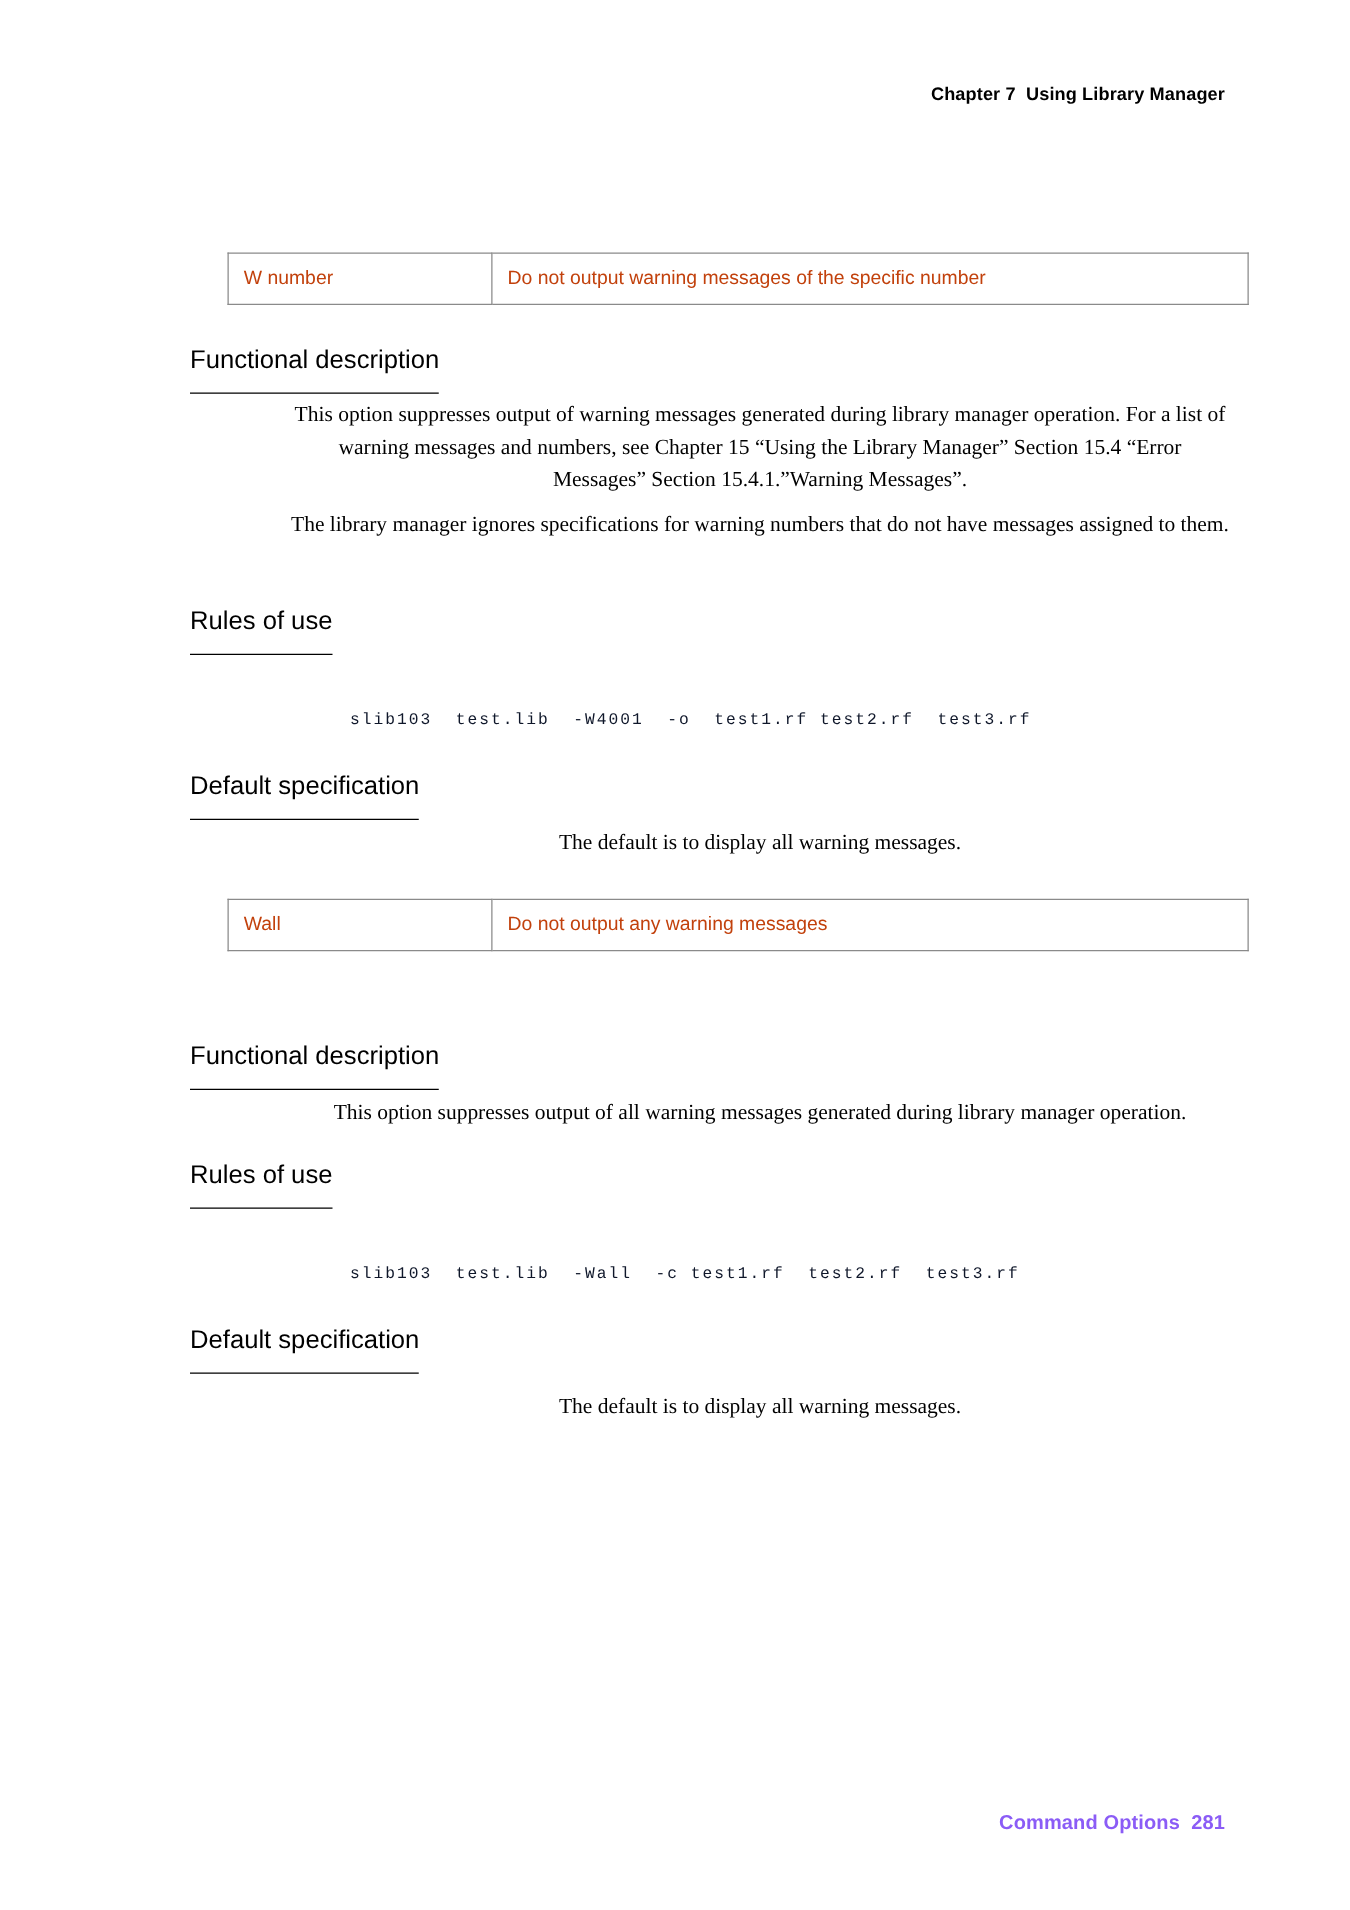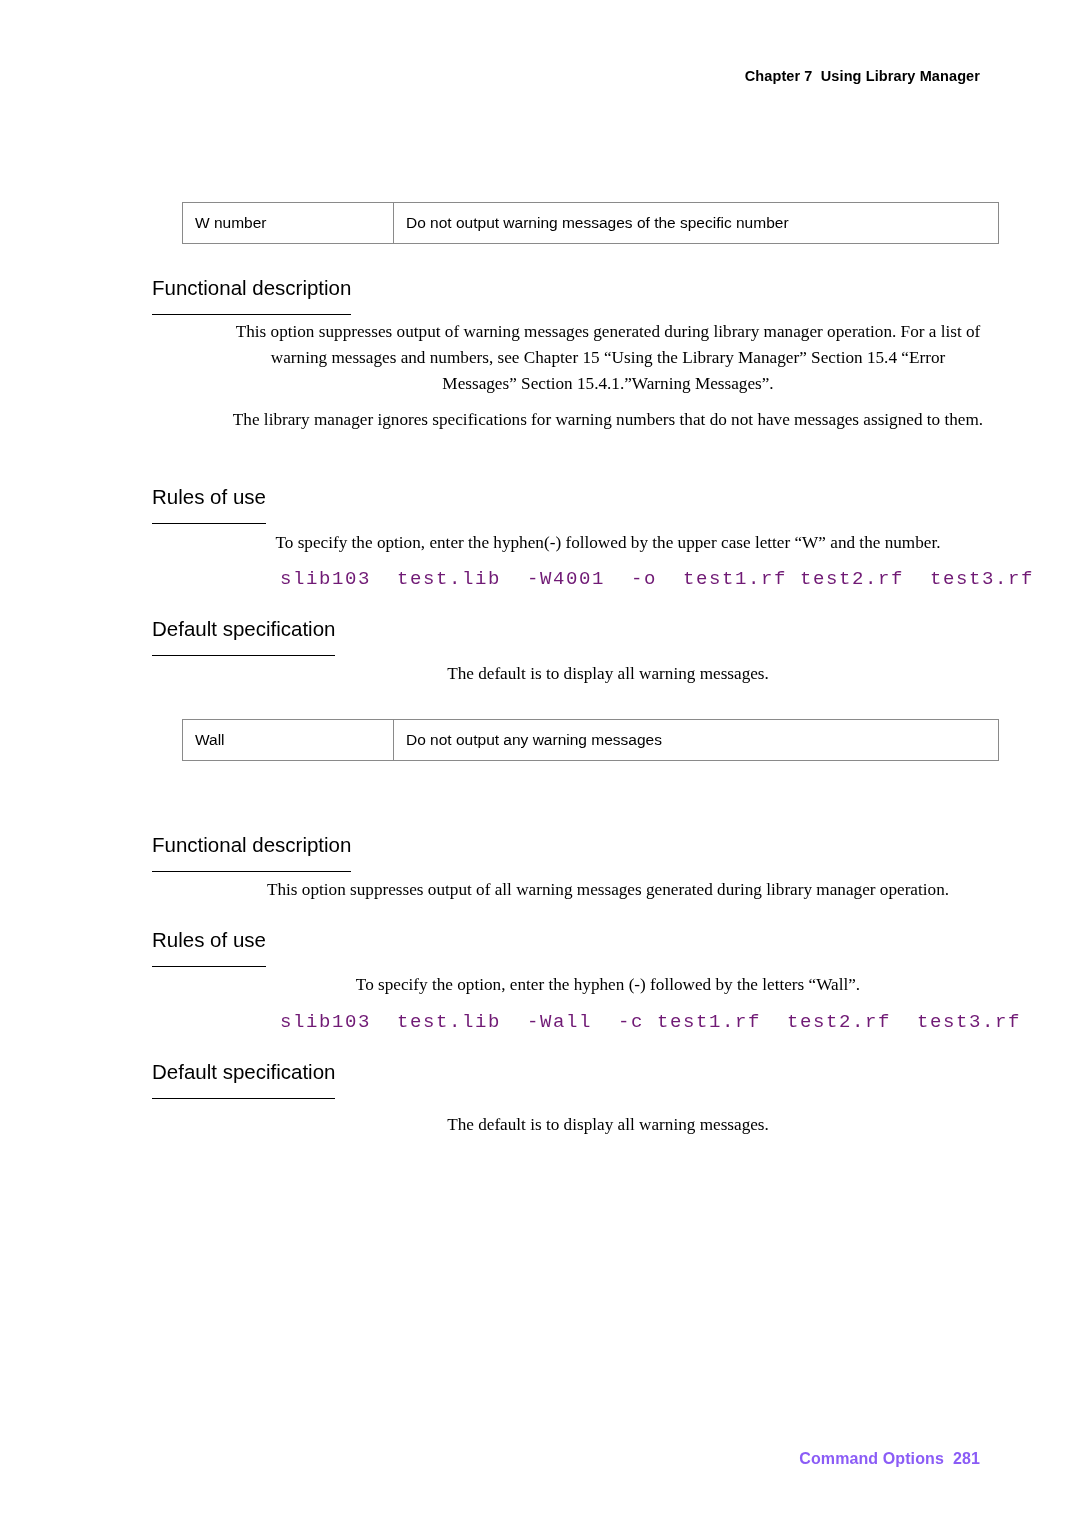--- a/index.html
+++ b/index.html
@@ -53,21 +53,21 @@
     left: 182px;
     width: 766px;
     border-collapse: collapse;
     border: 1.5px solid #8a8a8a;
     table-layout: fixed;
   }
   .opt-table td {
     border: 1px solid #8a8a8a;
     font-family: "Liberation Sans", sans-serif;
     font-size: 15.5px;
-    color: #000000;
+    color: #c2410c;
     padding: 10px 12px 11px 12px;
     vertical-align: middle;
     line-height: 1.25;
   }
   .opt-table td.opt-name { width: 186px; }
   .opt-table td.opt-desc { width: 580px; }
 
   
   .heading {
     position: absolute;
@@ -92,23 +92,23 @@
     line-height: 26px;
     color: #000;
     text-align: center;
   }
 
   
   .cmd {
     position: absolute;
     left: 280px;
     font-family: "Liberation Mono", "DejaVu Sans Mono", monospace;
-    font-size: 19px;
+    font-size: 13px;
     letter-spacing: 1.6px;
-    color: #701a75;
+    color: #0f172a;
     white-space: pre;
   }
 </style>
 </head>
 <body>
 
 <div class="page">
 
   <div class="running-header">Chapter 7  Using Library Manager</div>
 
@@ -122,21 +122,20 @@
   </table>
 
   <div class="heading" style="top:276px;">Functional description</div>
 
   <div class="para" style="top:319px;">This option suppresses output of warning messages generated during library manager operation.  For a list of warning messages and numbers, see Chapter 15 “Using the Library Manager” Section 15.4 “Error Messages” Section 15.4.1.”Warning Messages”.</div>
 
   <div class="para" style="top:407px;">The library manager ignores specifications for warning numbers that do not have messages assigned to them.</div>
 
   <div class="heading" style="top:485px;">Rules of use</div>
 
-  <div class="para" style="top:530px;">To specify the option, enter the hyphen(-) followed by the upper case letter “W” and the number.</div>
 
   <div class="cmd" style="top:568px;">slib103  test.lib  -W4001  -o  test1.rf test2.rf  test3.rf</div>
 
   <div class="heading" style="top:617px;">Default specification</div>
 
   <div class="para" style="top:661px;">The default is to display all warning messages.</div>
 
   <table class="opt-table" style="top:719px;">
     <tbody>
       <tr>
@@ -145,21 +144,20 @@
       </tr>
     </tbody>
   </table>
 
   <div class="heading" style="top:833px;">Functional description</div>
 
   <div class="para" style="top:877px;">This option suppresses output of all warning messages generated during library manager operation.</div>
 
   <div class="heading" style="top:928px;">Rules of use</div>
 
-  <div class="para" style="top:972px;">To specify the option, enter the hyphen (-) followed by the letters “Wall”.</div>
 
   <div class="cmd" style="top:1011px;">slib103  test.lib  -Wall  -c test1.rf  test2.rf  test3.rf</div>
 
   <div class="heading" style="top:1060px;">Default specification</div>
 
   <div class="para" style="top:1112px;">The default is to display all warning messages.</div>
 
   <div class="running-footer">Command Options  281</div>
 
 </div>

